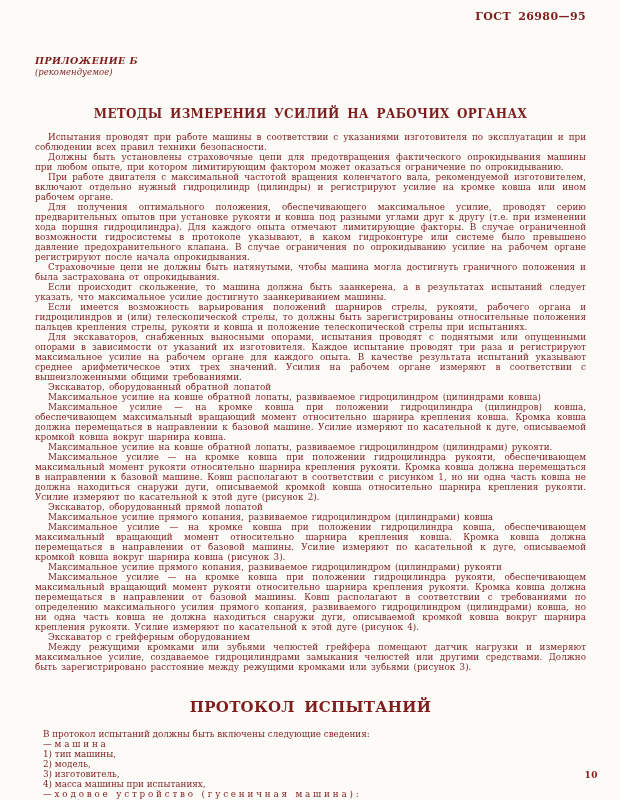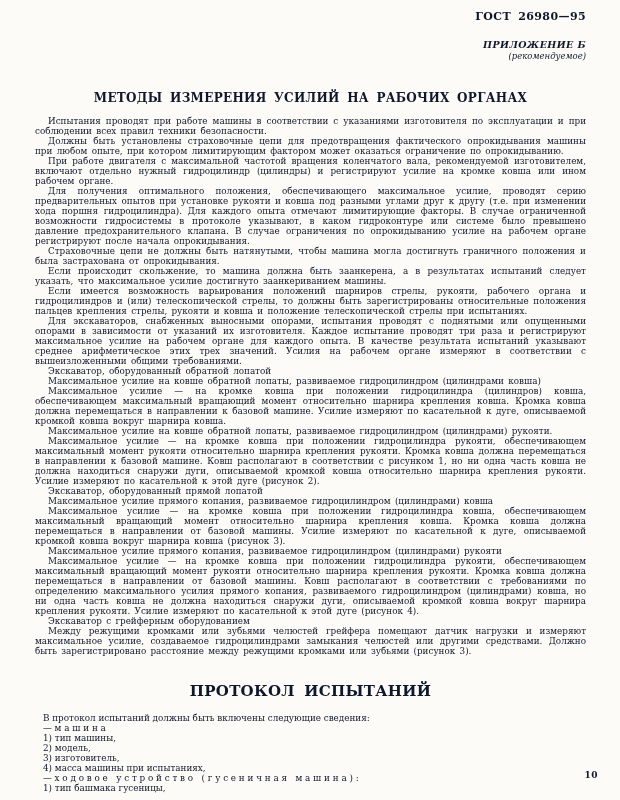--- a/index.html
+++ b/index.html
@@ -5,37 +5,37 @@
   html, body {
     margin: 0;
     padding: 0;
     background: #e8e8e6;
   }
   .page {
     width: 620px;
     height: 800px;
     margin: 0 auto;
     background: #fcfbf8;
-    color: #0f172a;
+    color: #7f1d1d;
     font-family: "DejaVu Serif", "Liberation Serif", serif;
     box-sizing: border-box;
     padding: 10px 34px 0 35px;
     overflow: hidden;
     position: relative;
   }
   .doc-header {
     text-align: right;
     font-weight: bold;
     font-size: 11px;
     letter-spacing: 0.4px;
     word-spacing: 3px;
   }
   .appendix {
-    text-align: right;
-    margin-top: 16px;
+    text-align: left;
+    margin-top: 32px;
   }
   .appendix-label {
     font-weight: bold;
     font-style: italic;
     font-size: 9.5px;
     letter-spacing: 0.4px;
   }
   .appendix-note {
     font-style: italic;
     font-size: 8.5px;

